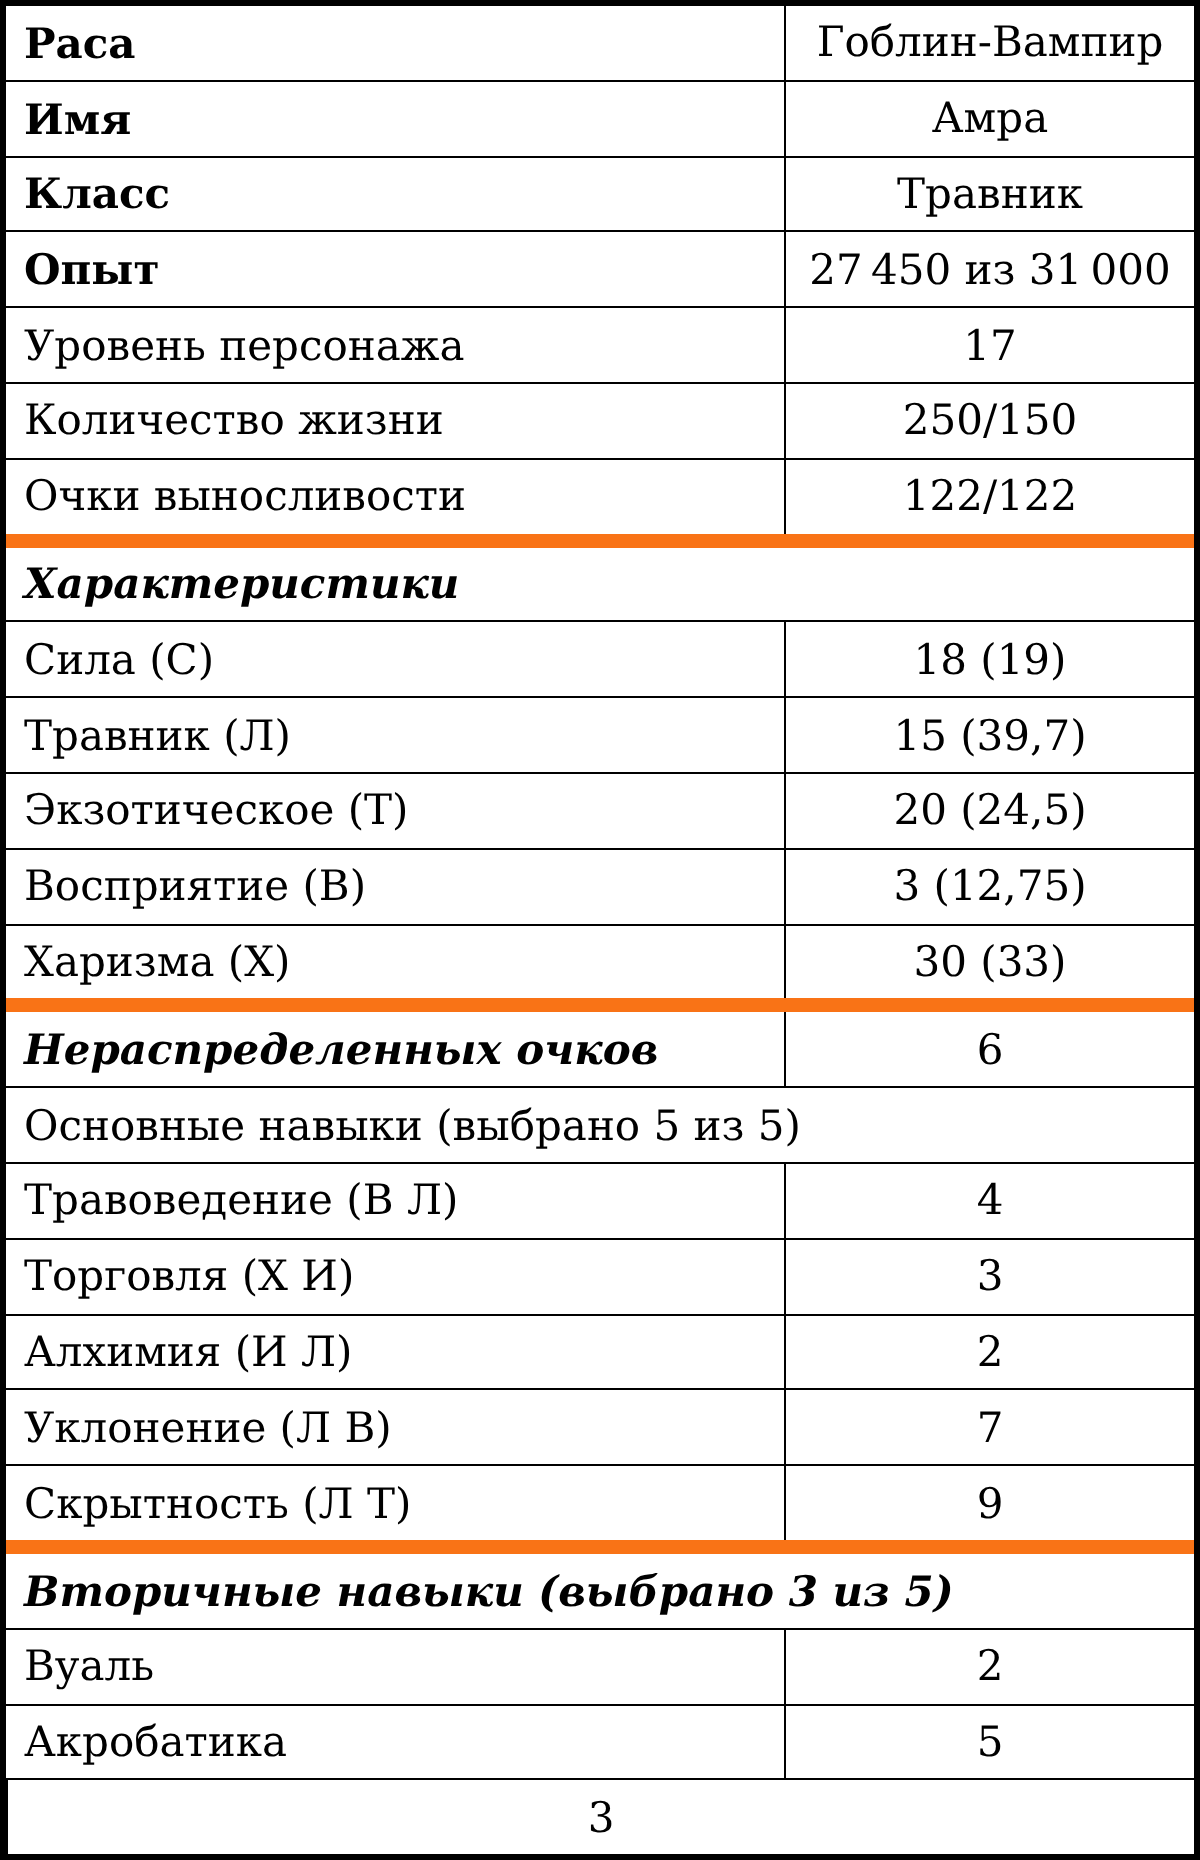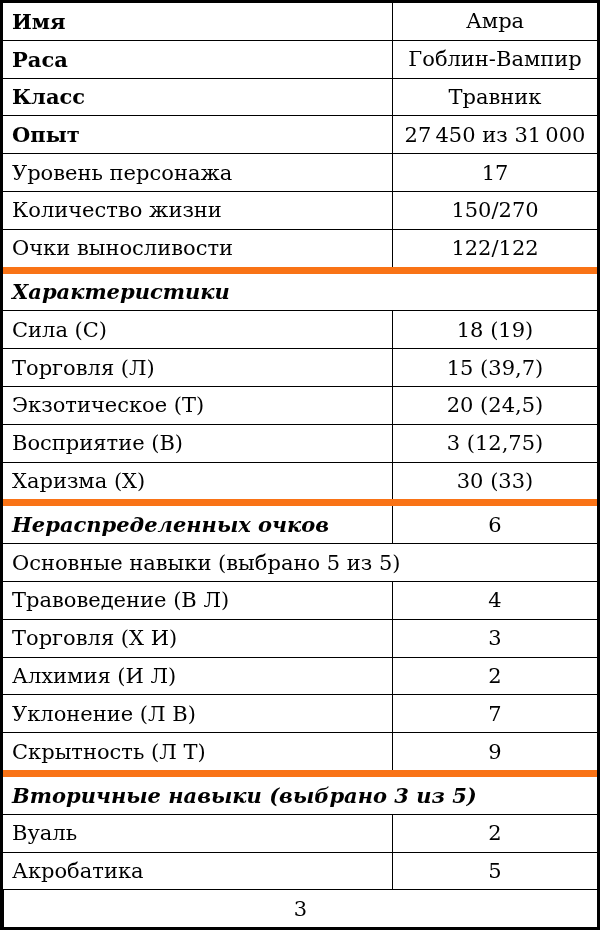--- a/index.html
+++ b/index.html
@@ -56,38 +56,38 @@
   .b  { font-weight: bold; }
   .bi { font-weight: bold; font-style: italic; }
 </style>
 </head>
 <body>
 
 <div class="sheet">
 
   <div class="row">
     <div class="cell label b">
+        <span>Раса</span>
+      </div>
+    <div class="cell value">
+        <span>Гоблин-Вампир</span>
+      </div>
+  </div>
+
+  <div class="row">
+    <div class="cell label b">
         <span>Имя</span>
       </div>
     <div class="cell value">
         <span>Амра</span>
       </div>
   </div>
 
   <div class="row">
     <div class="cell label b">
-        <span>Раса</span>
-      </div>
-    <div class="cell value">
-        <span>Гоблин-Вампир</span>
-      </div>
-  </div>
-
-  <div class="row">
-    <div class="cell label b">
         <span>Класс</span>
       </div>
     <div class="cell value">
         <span>Травник</span>
       </div>
   </div>
 
   <div class="row">
     <div class="cell label b">
         <span>Опыт</span>
@@ -104,21 +104,21 @@
     <div class="cell value">
         <span>17</span>
       </div>
   </div>
 
   <div class="row">
     <div class="cell label">
         <span>Количество жизни</span>
       </div>
     <div class="cell value">
-        <span>150/270</span>
+        <span>250/150</span>
       </div>
   </div>
 
   <div class="row">
     <div class="cell label">
         <span>Очки выносливости</span>
       </div>
     <div class="cell value">
         <span>122/122</span>
       </div>
@@ -134,21 +134,21 @@
     <div class="cell label">
         <span>Сила (С)</span>
       </div>
     <div class="cell value">
         <span>18 (19)</span>
       </div>
   </div>
 
   <div class="row">
     <div class="cell label">
-        <span>Торговля (Л)</span>
+        <span>Травник (Л)</span>
       </div>
     <div class="cell value">
         <span>15 (39,7)</span>
       </div>
   </div>
 
 
   <div class="row">
     <div class="cell label">
         <span>Экзотическое (Т)</span>

